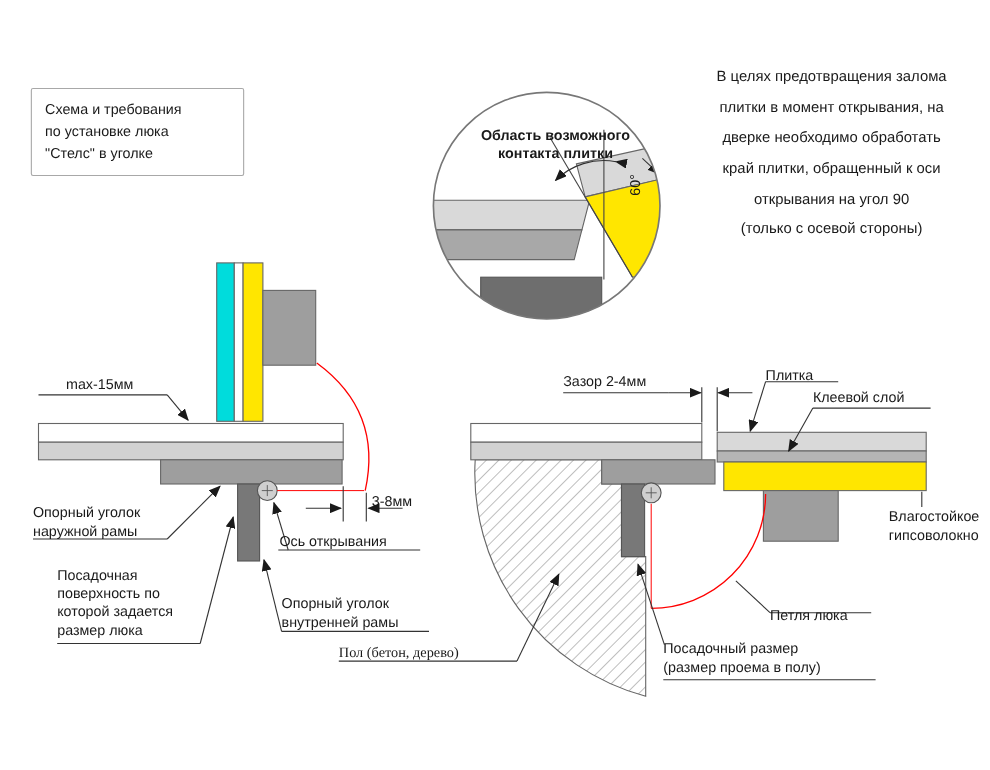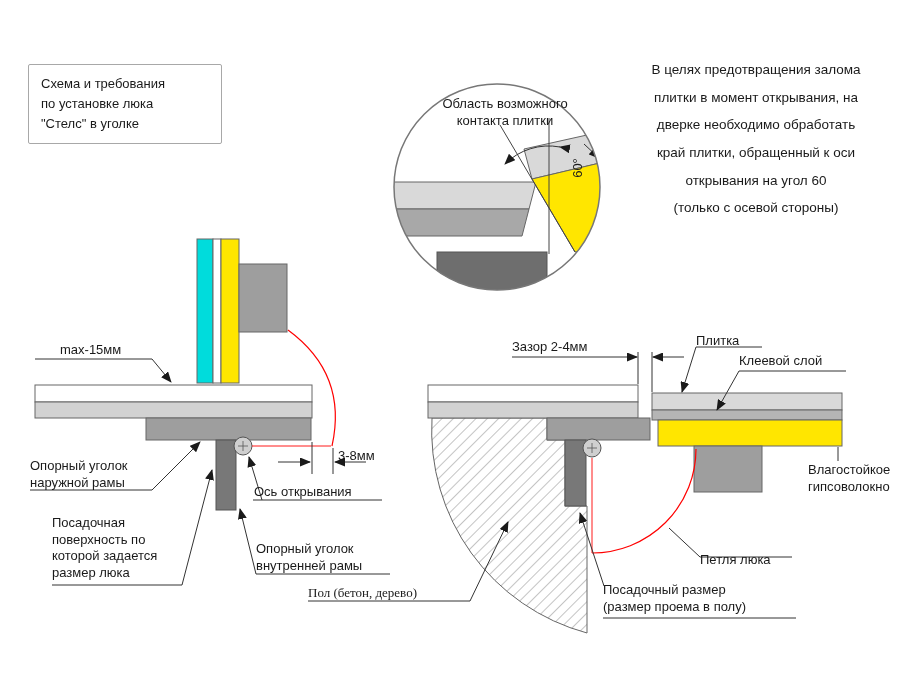--- a/index.html
+++ b/index.html
@@ -1,21 +1,21 @@
 <!DOCTYPE html>
 <html><head>
 <meta charset="utf-8">
 <style>
   html,body{margin:0;padding:0;background:#fff;}
   .stage{position:relative;width:900px;height:700px;background:#ffffff;overflow:hidden;
          font-family:"Liberation Sans",sans-serif;color:#111;}
   .stage svg{position:absolute;left:0;top:0;}
   .lbl{position:absolute;white-space:pre-line;font-size:13px;line-height:1.28;color:#1a1a1a;}
   .lbl.center{text-align:center;}
-  .boxed{border:1px solid #a8a8a8;border-radius:2px;padding:9px 12px;line-height:1.55;}
+  .boxed{border:1px solid #a8a8a8;border-radius:2px;padding:9px 12px;line-height:1.55;margin-top:16px;}
   .note{line-height:2.05;text-align:center;font-size:13.5px;}
   .rot{transform:rotate(-90deg);}
 </style>
 </head>
 <body>
 
 <div class="stage">
 
 <svg width="900" height="700" viewBox="0 0 900 700">
   <defs>
@@ -122,24 +122,24 @@
 </svg>
 
 <div class="lbl boxed" style="left:28px;top:64px;width:168px;">Схема и требования
 по установке люка
 "Стелс" в уголке</div>
 
 <div class="lbl note" style="left:618px;top:56px;width:276px;">В целях предотвращения залома
 плитки в момент открывания, на
 дверке необходимо обработать
 край плитки, обращенный к оси
-открывания на угол 60
+открывания на угол 90
 (только с осевой стороны)</div>
 
-<div class="lbl center" style="left:420px;top:96px;width:170px;">Область возможного
+<div class="lbl center" style="left:420px;top:115px;width:170px;font-weight:bold;">Область возможного
 контакта плитки</div>
 
 <div class="lbl center rot" style="left:556px;top:160px;width:44px;height:16px;">60°</div>
 
 <div class="lbl" style="left:60px;top:342px;">max-15мм</div>
 
 <div class="lbl" style="left:30px;top:458px;">Опорный уголок
 наружной рамы</div>
 
 <div class="lbl" style="left:254px;top:484px;">Ось открывания</div>

